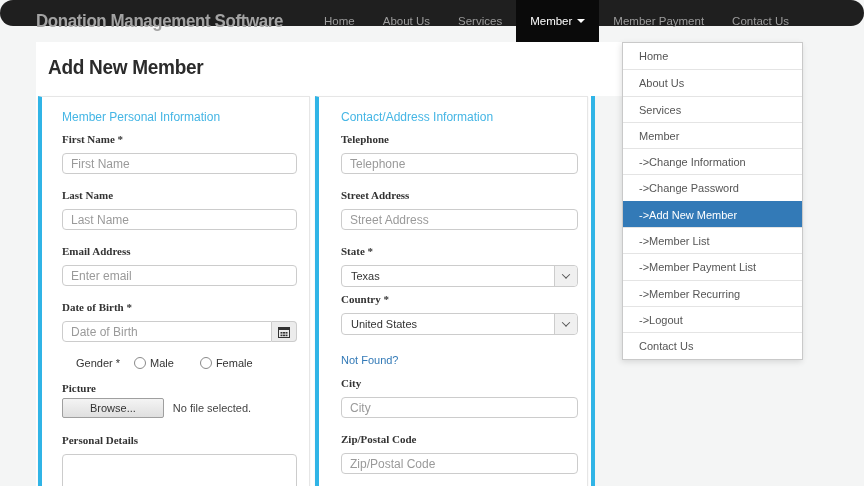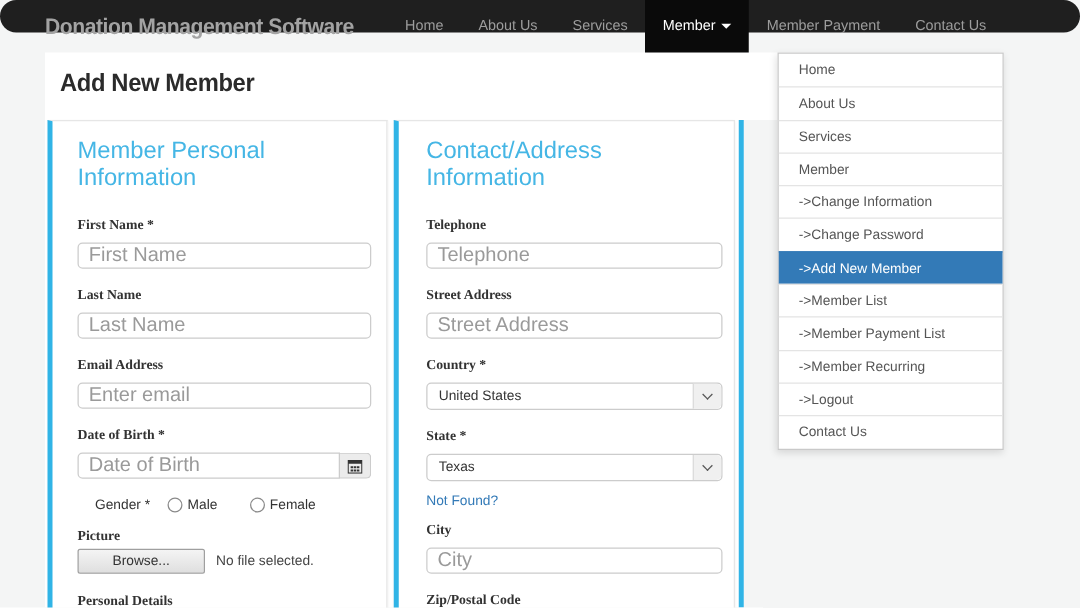--- a/index.html
+++ b/index.html
@@ -24,25 +24,25 @@
 
   
   .main-area { position:absolute; left:36px; top:96px; width:559px; height:390px; background:#ffffff; z-index:1; }
   .panel3-edge { position:absolute; left:591px; top:96px; width:4px; height:390px; z-index:2; }
 
   
   .panel { position:absolute; top:96px; background:#fff; border:1px solid #e6e6e6; border-left:4px solid #30b4e6;
            box-shadow:0 1px 2px rgba(0,0,0,.07); z-index:3; height:412px; }
   .panel-1 { left:38px;  width:272px; padding:13px 12px 0 20px; }
   .panel-2 { left:315px; width:273px; padding:13px 9px 0 22px; }
-  .panel-title { font-size:19px; color:#45b6e5; margin-bottom:20px; }
+  .panel-title { font-size:12px; color:#45b6e5; margin-bottom:9px; }
   .form-group { margin-bottom:15px; }
   .form-label { display:block; font-size:11px; font-weight:bold; color:#333; margin-bottom:8px;font-family:Liberation Serif, serif; }
   .text-input { display:block; width:100%; height:21px; border:1px solid #ccc; border-radius:4px;
-                padding:0 8px; font-size:16px; color:#333; background:#fff; outline:none;
+                padding:0 8px; font-size:12px; color:#333; background:#fff; outline:none;
                 font-family:"Liberation Sans", sans-serif; }
   .text-input::placeholder { color:#9a9a9a; opacity:1; }
 
   
   .input-group { display:flex; }
   .input-group .text-input { border-radius:4px 0 0 4px; flex:1; }
   .addon-btn { width:25px; height:21px; background:#ececec; border:1px solid #ccc; border-left:none;
                border-radius:0 4px 4px 0; display:flex; align-items:center; justify-content:center; cursor:pointer; }
 
   
@@ -183,34 +183,34 @@
   <div class="form-group">
     <label class="form-label">Telephone</label>
     <input class="text-input" type="text" placeholder="Telephone" style="">
   </div>
 
   <div class="form-group">
     <label class="form-label">Street Address</label>
     <input class="text-input" type="text" placeholder="Street Address" style="">
   </div>
 
-  <div class="form-group">
-    <label class="form-label">Country *</label>
-    <div class="select">
-      <span class="select-value">United States</span>
-      <span class="select-arrow">
-          <span class="chev"></span>
-        </span>
-    </div>
-  </div>
-
   <div class="form-group" style="margin-bottom:6px;">
     <label class="form-label">State *</label>
     <div class="select">
       <span class="select-value">Texas</span>
+      <span class="select-arrow">
+          <span class="chev"></span>
+        </span>
+    </div>
+  </div>
+
+  <div class="form-group">
+    <label class="form-label">Country *</label>
+    <div class="select">
+      <span class="select-value">United States</span>
       <span class="select-arrow">
           <span class="chev"></span>
         </span>
     </div>
   </div>
   <span class="link" style="margin-top:0;">Not Found?</span>
 
   <div class="form-group">
     <label class="form-label">City</label>
     <input class="text-input" type="text" placeholder="City" style="">

